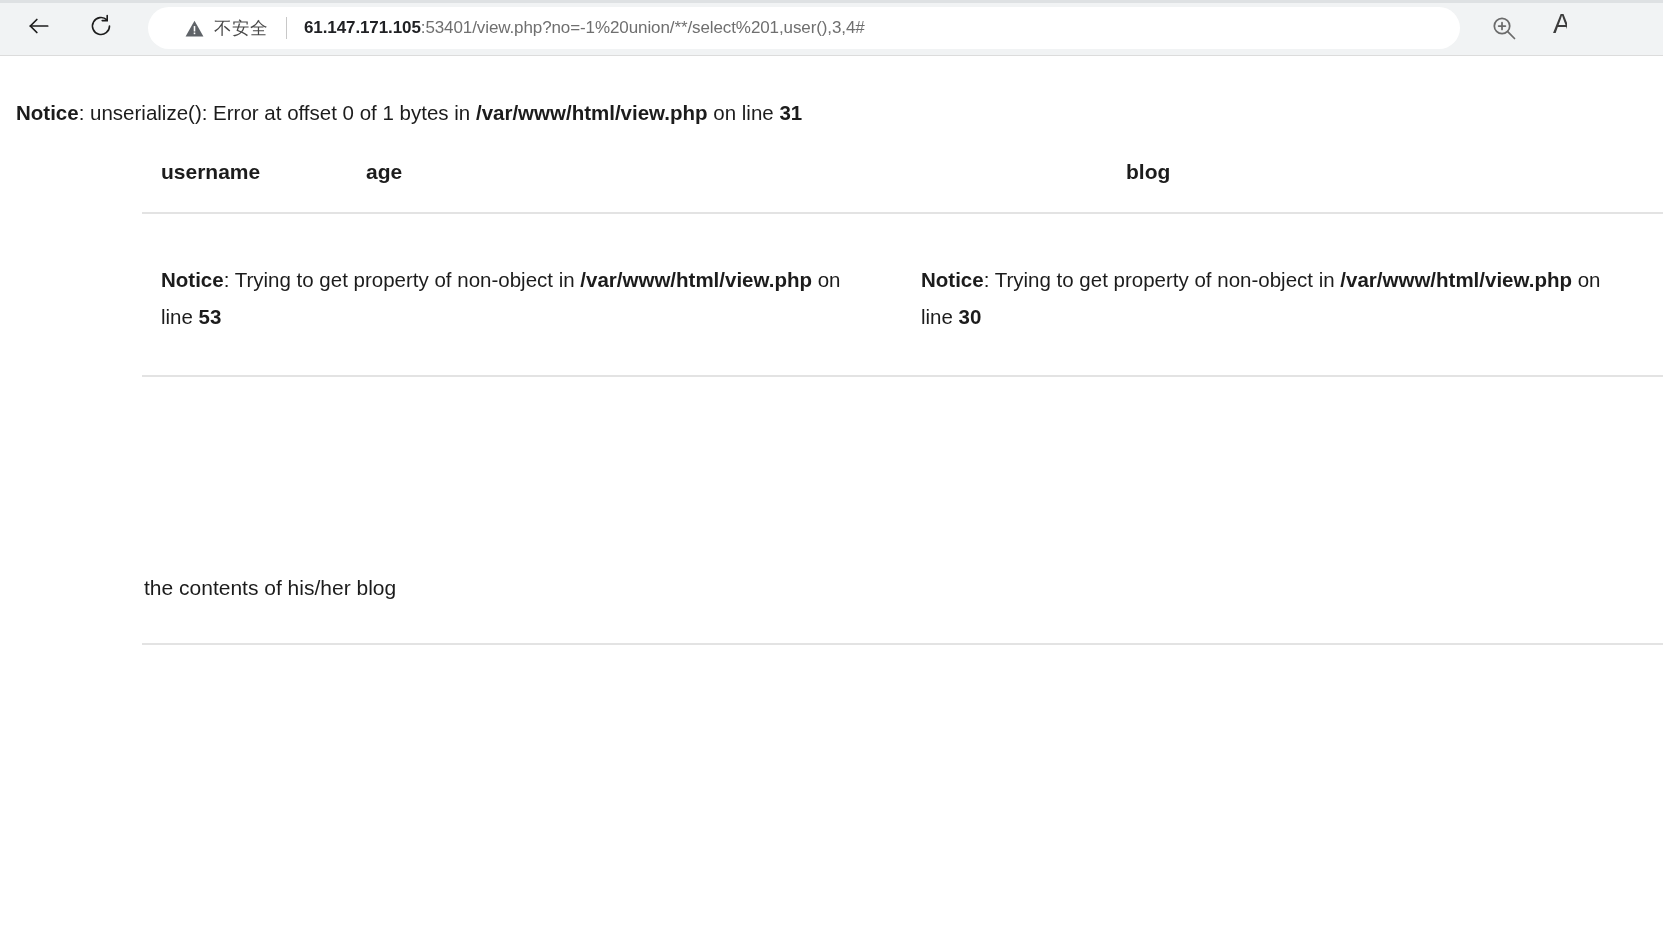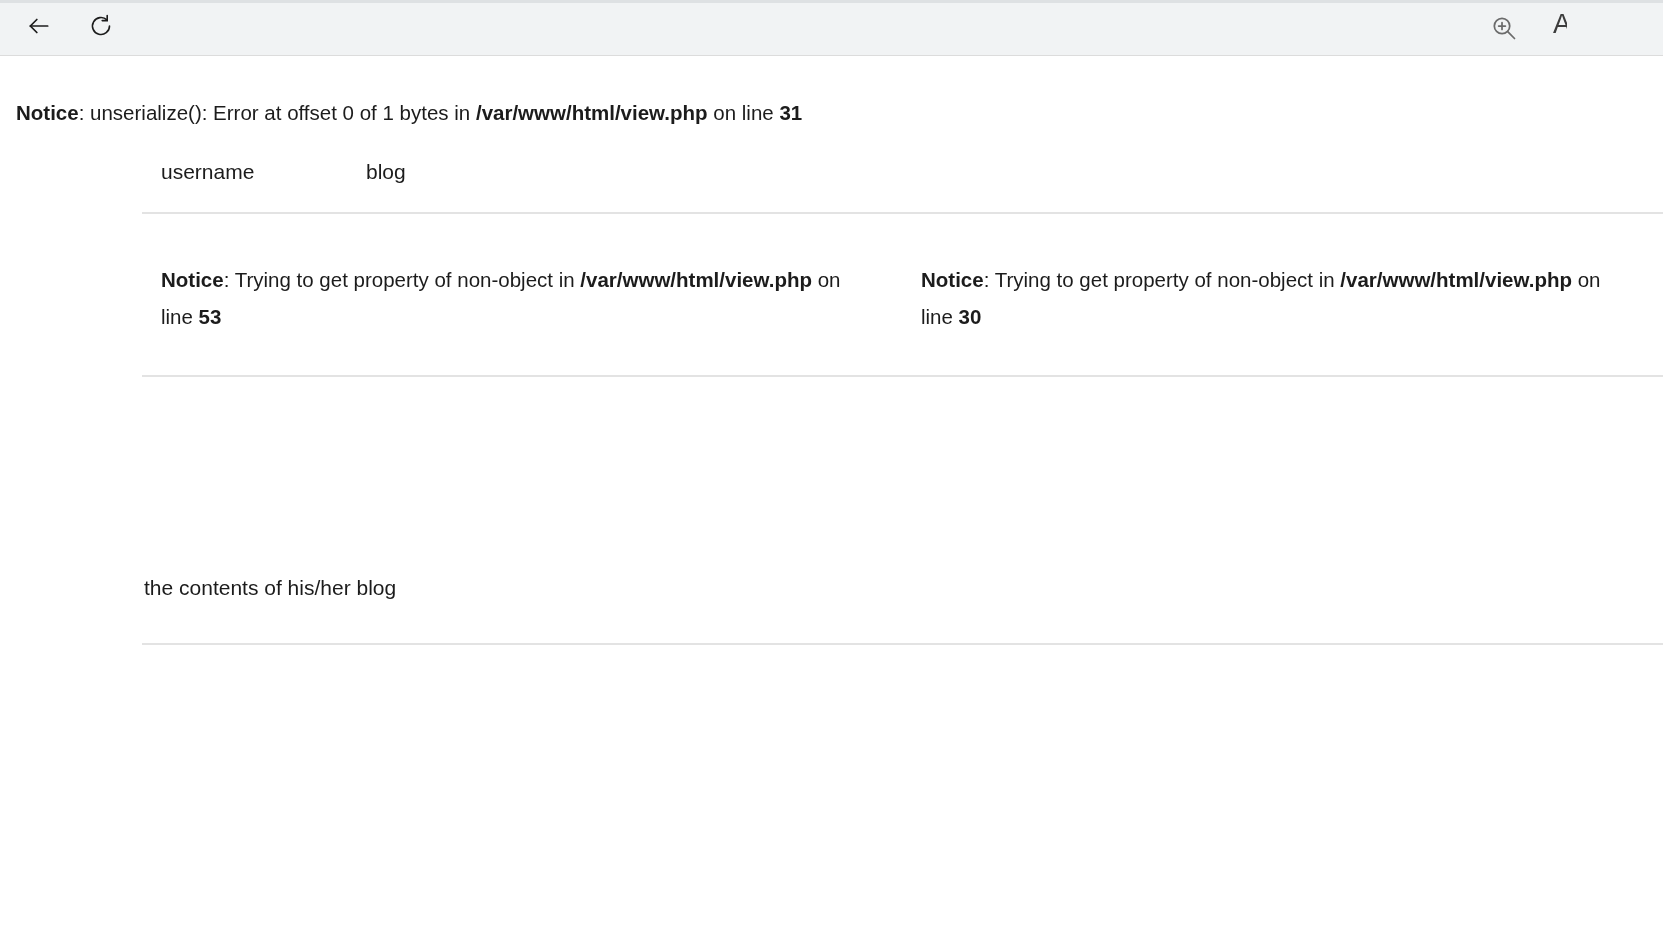--- a/index.html
+++ b/index.html
@@ -149,21 +149,21 @@
     display: flex;
     width: 1560px;
     box-sizing: border-box;
   }
   #header-row {
     border-bottom: 2px solid #e3e3e3;
     padding-bottom: 28px;
   }
   .th {
     font-size: 21px;
-    font-weight: 400;
+    font-weight: 700;
     color: #1c1c1c;
     padding-top: 20px;
   }
   .td {
     font-size: 21px;
     color: #1c1c1c;
   }
   .col-username { width: 205px; flex: 0 0 205px; padding-left: 19px; box-sizing: border-box; }
   .col-age      { width: 760px; flex: 0 0 760px; padding-left: 19px; box-sizing: border-box; }
   .col-blog     { width: 576px; flex: 0 0 576px; padding-left: 19px; box-sizing: border-box; }
@@ -238,20 +238,34 @@
 
   <div class="nav-btn" id="reload-button">
     <span>
       <svg width="24" height="24" viewBox="0 0 24 24" fill="none" stroke="#1c1c1c" stroke-width="1.6" stroke-linecap="round">
         <path d="M20.5 12a8.5 8.5 0 1 1-2.6-6.1"></path>
         <polyline points="18.2,1.6 18.2,6.6 13.2,6.6" fill="none"></polyline>
       </svg>
     </span>
   </div>
 
+  <div id="url-bar">
+    <div id="not-secure-group">
+      <span id="warning-icon">
+        <svg width="21" height="21" viewBox="0 0 24 24">
+          <path d="M12 3 L22.2 21 L1.8 21 Z" fill="#5f6368"></path>
+          <rect x="11.1" y="9.2" width="1.8" height="6.2" fill="#ffffff"></rect>
+          <rect x="11.1" y="16.6" width="1.8" height="1.9" fill="#ffffff"></rect>
+        </svg>
+      </span>
+      <span id="not-secure-label">不安全</span>
+    </div>
+    <div id="url-divider"></div>
+    <div id="url-text"><span id="url-host">61.147.171.105</span><span id="url-rest">:53401/view.php?no=-1%20union/**/select%201,user(),3,4#</span></div>
+  </div>
 
   <div id="zoom-icon-btn">
     <svg width="28" height="28" viewBox="0 0 24 24" fill="none" stroke="#6b6b6b" stroke-width="1.5" stroke-linecap="round">
       <circle cx="10.3" cy="10.3" r="6.6"></circle>
       <line x1="15.2" y1="15.2" x2="21" y2="21"></line>
       <line x1="10.3" y1="7.4" x2="10.3" y2="13.2"></line>
       <line x1="7.4" y1="10.3" x2="13.2" y2="10.3"></line>
     </svg>
   </div>
 
@@ -259,20 +273,21 @@
 </div>
 
 <div id="page-content">
 
   <div id="top-notice" class="php-msg"><b>Notice</b><span>: </span><span>unserialize(): Error at offset 0 of 1 bytes in </span><b>/var/www/html/view.php</b><span> on line </span><b>31</b></div>
 
   <div id="result-table">
 
     <div class="tr" id="header-row">
       <div class="th col-username">username</div>
+      <div class="th col-age">age</div>
       <div class="th col-blog">blog</div>
     </div>
 
     <div class="tr" id="data-row">
       <div class="td col-age">
         <div class="cell-inner cell-notice php-msg"><b>Notice</b><span>: Trying to get property of non-object in </span><b>/var/www/html/view.php</b><span> on line </span><b>53</b></div>
       </div>
       <div class="td col-blog">
         <div class="cell-inner cell-notice cell-notice-blog php-msg"><b>Notice</b><span>: Trying to get property of non-object in </span><b>/var/www/html/view.php</b><span> on line </span><b>30</b></div>
       </div>

